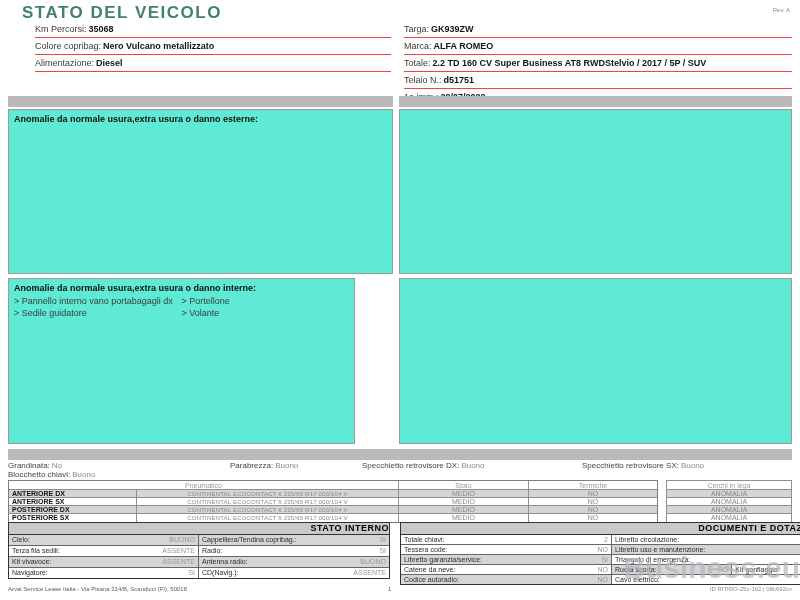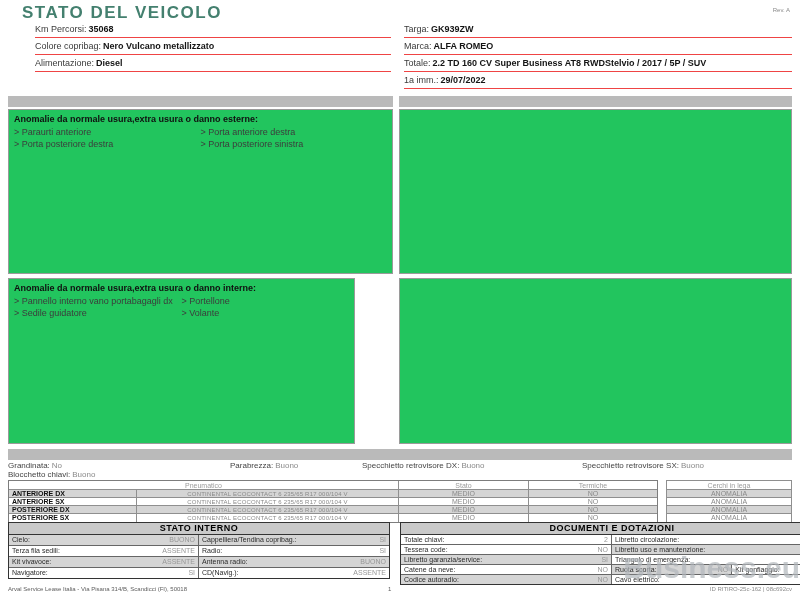--- a/index.html
+++ b/index.html
@@ -16,21 +16,21 @@
   .fields-right{left:404px;top:23px;width:388px;}
   .field{border-bottom:1px solid #ef4444;padding:1px 0 2px 0;margin-bottom:2px;
          font-size:9px;line-height:11px;color:#3a3a3a;}
   .fvalue{font-weight:bold;color:#141414;margin-left:2px;}
   
   .bar{height:11px;background:#bababa;}
   .bar1a{left:8px;top:96px;width:385px;}
   .bar1b{left:399px;top:96px;width:393px;}
   .bar2{left:8px;top:449px;width:784px;}
   
-  .panel{border:1px solid #9a9a9a;background:#22c55e;box-sizing:border-box;}
+  .panel{border:1px solid #9a9a9a;background:#5eead4;box-sizing:border-box;}
   .panel-ext{left:8px;top:109px;width:385px;height:165px;}
   .panel-ext-empty{left:399px;top:109px;width:393px;height:165px;}
   .panel-int{left:8px;top:278px;width:347px;height:166px;}
   .panel-int-empty{left:399px;top:278px;width:393px;height:166px;}
   .panel-title{font-weight:bold;font-size:9px;color:#101010;padding:4px 5px 3px 5px;}
   .panel-cols{display:flex;padding:0 5px;}
   .pcol{width:50%;font-size:9px;color:#3c3c3c;line-height:10.5px;}
   .pitem{margin-bottom:1px;}
   
   .cond{top:461px;font-size:8px;color:#444;white-space:nowrap;}
@@ -52,21 +52,21 @@
   .shade{background:#d5d5d5;}
   .cerchi{left:666px;top:480px;width:126px;border:1px solid #8f8f8f;box-sizing:border-box;}
   .ccell{height:8px;line-height:8px;border-bottom:1px solid #8f8f8f;text-align:center;
     font-size:7px;color:#8a8a8a;overflow:hidden;box-sizing:border-box;}
   .ccell.head{height:9px;line-height:9px;color:#9a9a9a;}
   .ccell.rowend{border-bottom:none;}
   
   .btable{border:1px solid #333;box-sizing:border-box;background:#fff;}
   .sti{left:8px;top:522px;width:382px;}
   .doc{left:400px;top:522px;width:424px;}
-  .bt-head{background:#c9c9c9;border-bottom:1px solid #333;text-align:center;font-weight:bold;
+  .bt-head{background:#c9c9c9;border-bottom:1px solid #333;text-align:right;font-weight:bold;
     font-size:9px;height:11px;line-height:11px;color:#000;letter-spacing:.5px;}
   .bt-row{display:flex;border-bottom:1px solid #666;}
   .bt-row:last-child{border-bottom:none;}
   .sti .bt-row{height:10px;line-height:10px;}
   .doc .bt-row{height:9px;line-height:9px;}
   .half{width:50%;display:flex;justify-content:space-between;padding:0 3px;box-sizing:border-box;font-size:7px;}
   .half.first{border-right:1px solid #666;}
   .blabel{color:#2a2a2a;overflow:hidden;white-space:nowrap;}
   .bval{color:#979797;margin-left:3px;white-space:nowrap;}
   .subcell{display:flex;justify-content:space-between;box-sizing:border-box;padding:0 3px;font-size:7px;}
@@ -105,39 +105,32 @@
     <div class="field">
       <span class="flabel">Targa:</span><span class="fvalue">GK939ZW</span>
     </div>
     <div class="field">
       <span class="flabel">Marca:</span><span class="fvalue">ALFA ROMEO</span>
     </div>
     <div class="field">
       <span class="flabel">Totale:</span><span class="fvalue">2.2 TD 160 CV Super Business AT8 RWDStelvio / 2017 / 5P / SUV</span>
     </div>
     <div class="field">
+      <span class="flabel">Telaio N.:</span><span class="fvalue">d51751</span>
+    </div>
+    <div class="field">
       <span class="flabel">1a imm.:</span><span class="fvalue">29/07/2022</span>
     </div>
   </div>
 
   <div class="abs bar bar1a"></div>
   <div class="abs bar bar1b"></div>
 
   <div class="abs panel panel-ext">
     <div class="panel-title">Anomalie da normale usura,extra usura o danno esterne:</div>
-    <div class="panel-cols">
-      <div class="pcol">
-        <div class="pitem">&gt; Paraurti anteriore</div>
-        <div class="pitem">&gt; Porta posteriore destra</div>
-      </div>
-      <div class="pcol">
-        <div class="pitem">&gt; Porta anteriore destra</div>
-        <div class="pitem">&gt; Porta posteriore sinistra</div>
-      </div>
-    </div>
   </div>
   <div class="abs panel panel-ext-empty"></div>
 
   <div class="abs panel panel-int">
     <div class="panel-title">Anomalie da normale usura,extra usura o danno interne:</div>
     <div class="panel-cols">
       <div class="pcol">
         <div class="pitem">&gt; Pannello interno vano portabagagli dx</div>
         <div class="pitem">&gt; Sedile guidatore</div>
       </div>

